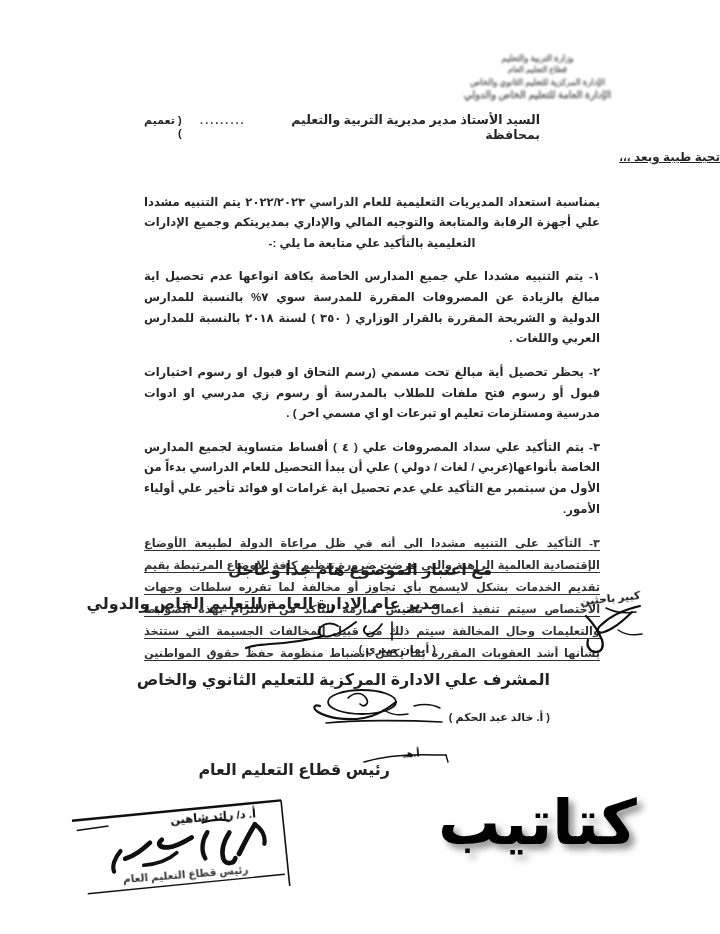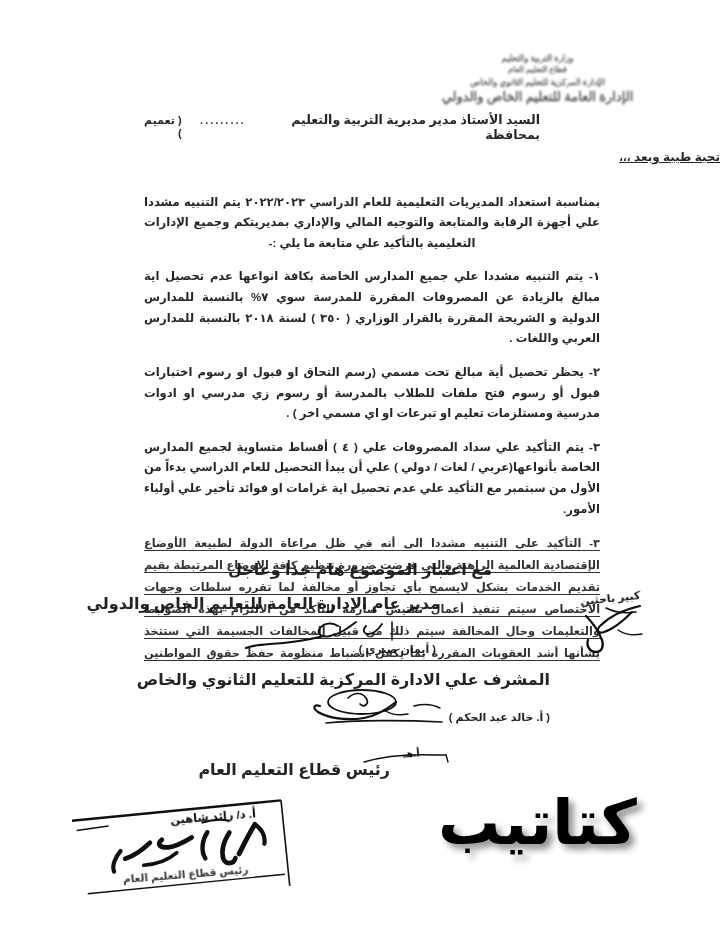--- a/index.html
+++ b/index.html
@@ -41,21 +41,21 @@
     line-height: 1.45;
     font-size: 8.5px;
     color: #1d1d1d;
     font-weight: bold;
     letter-spacing: .2px;
   }
   #letterhead div { white-space: nowrap; font-family: Liberation Serif, serif; }
   #letterhead .l1 { font-size: 8.5px; }
   #letterhead .l2 { font-size: 8px; }
   #letterhead .l3 { font-size: 8.5px; }
-  #letterhead .l4 { font-size: 13px; }
+  #letterhead .l4 { font-size: 10px; }
 
   
   #addressee-row {
     position: absolute;
     top: 112px;
     right: 180px;
     left: 140px;
     display: flex;
     flex-direction: row;
     align-items: baseline;

